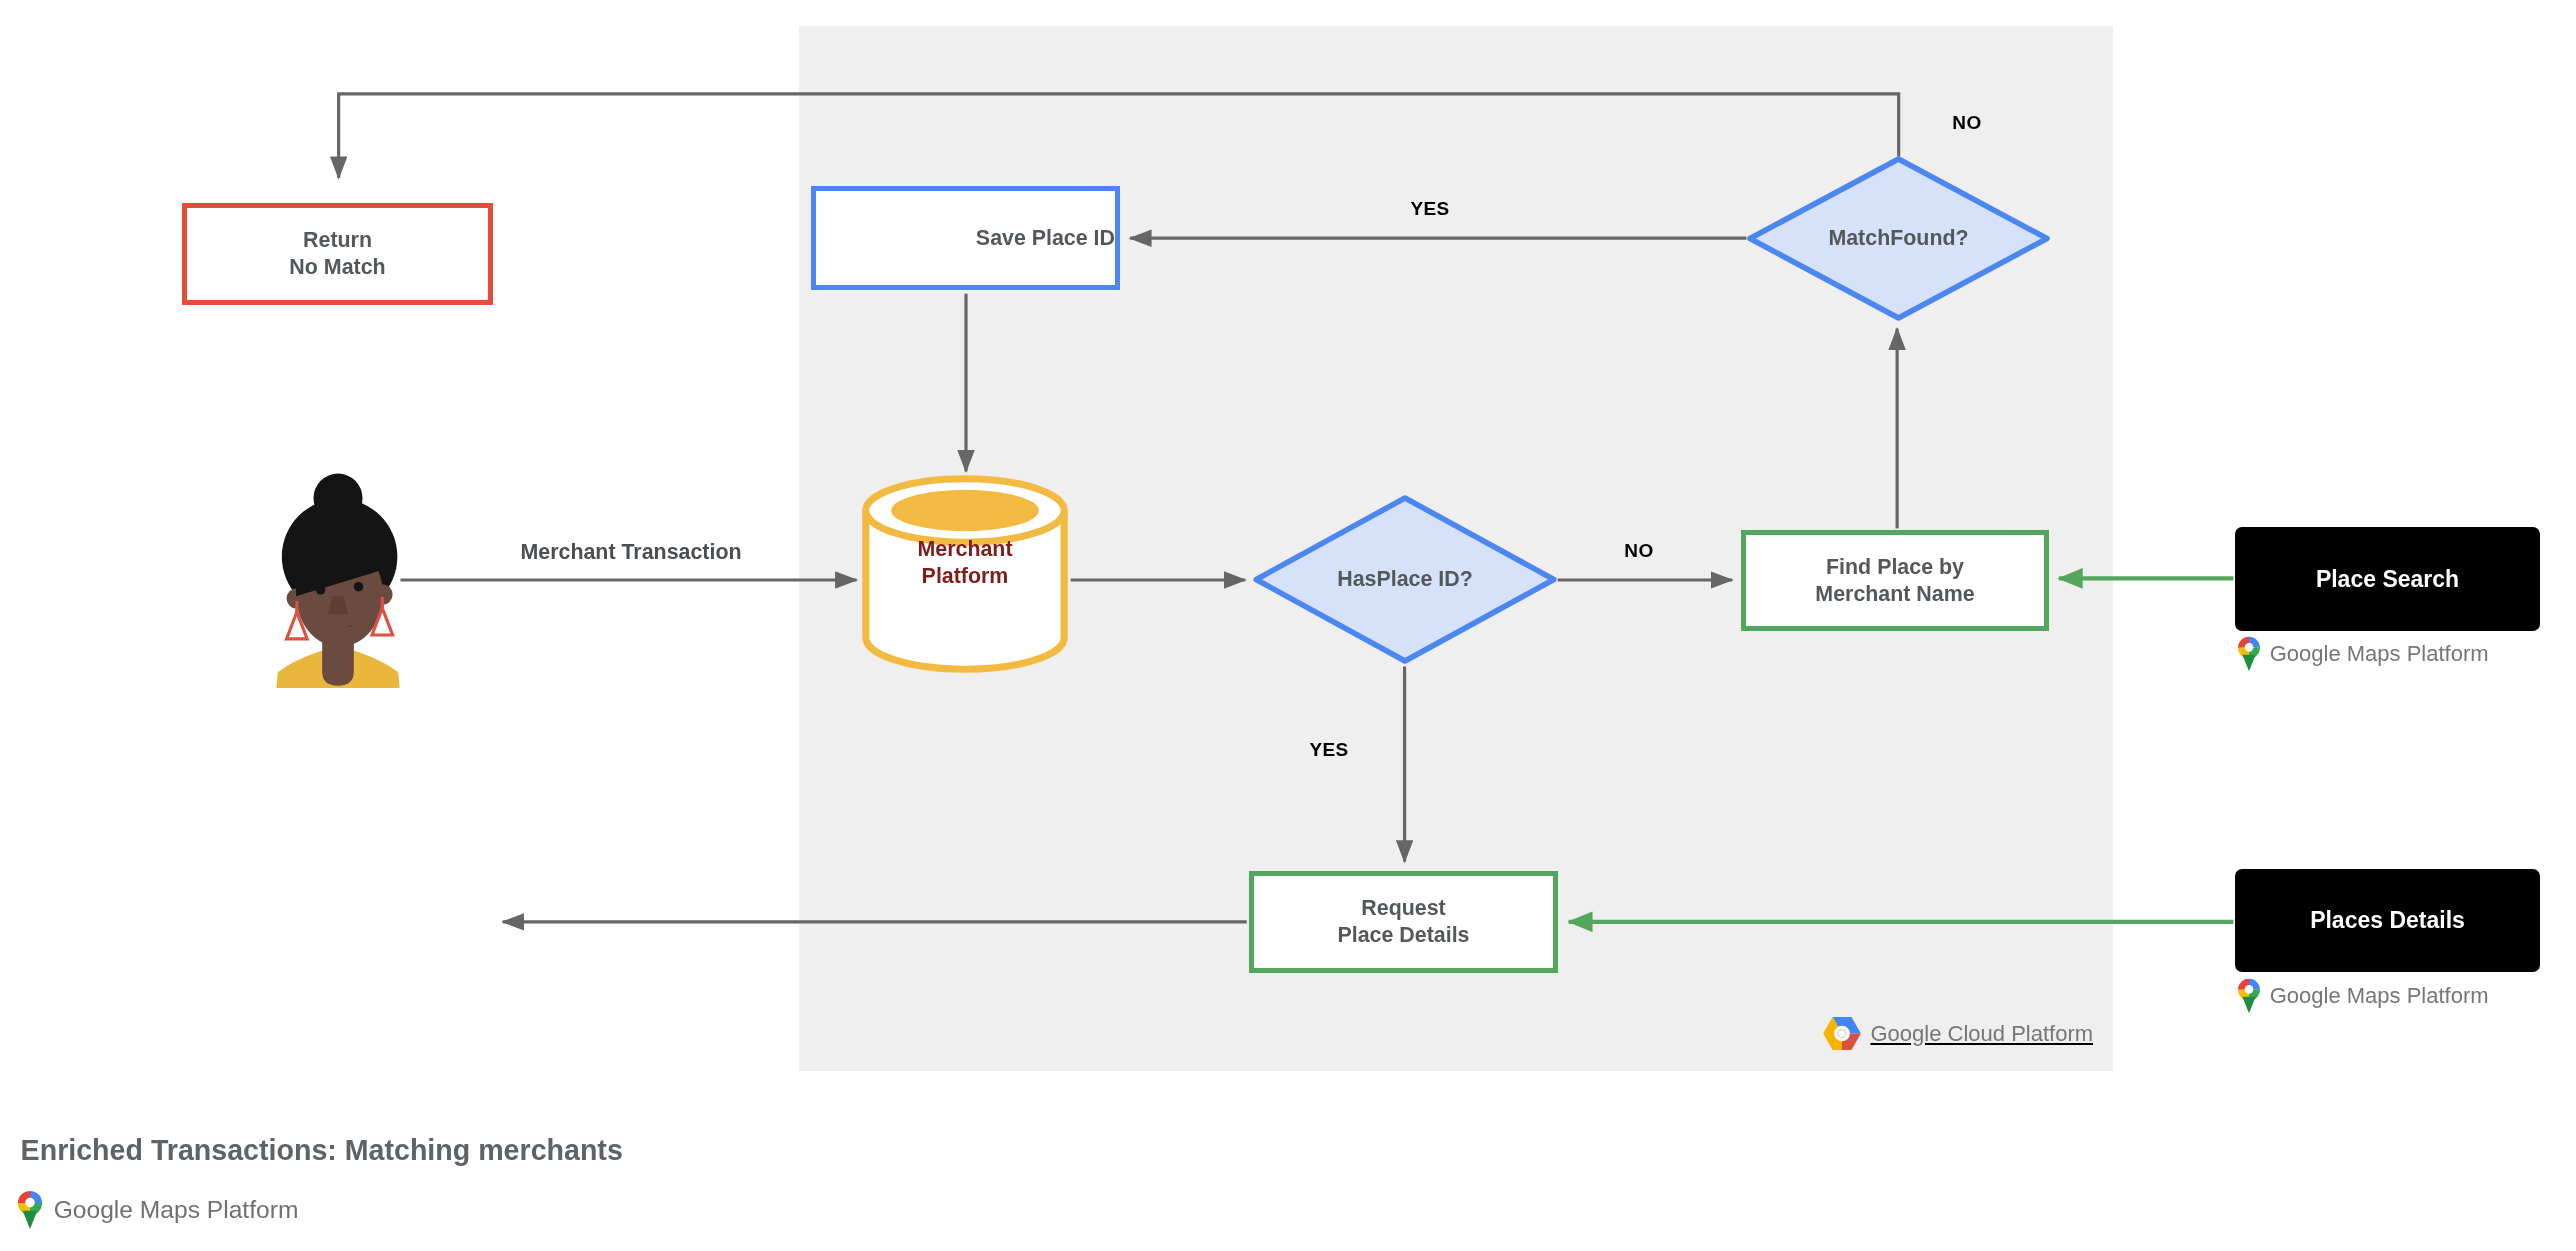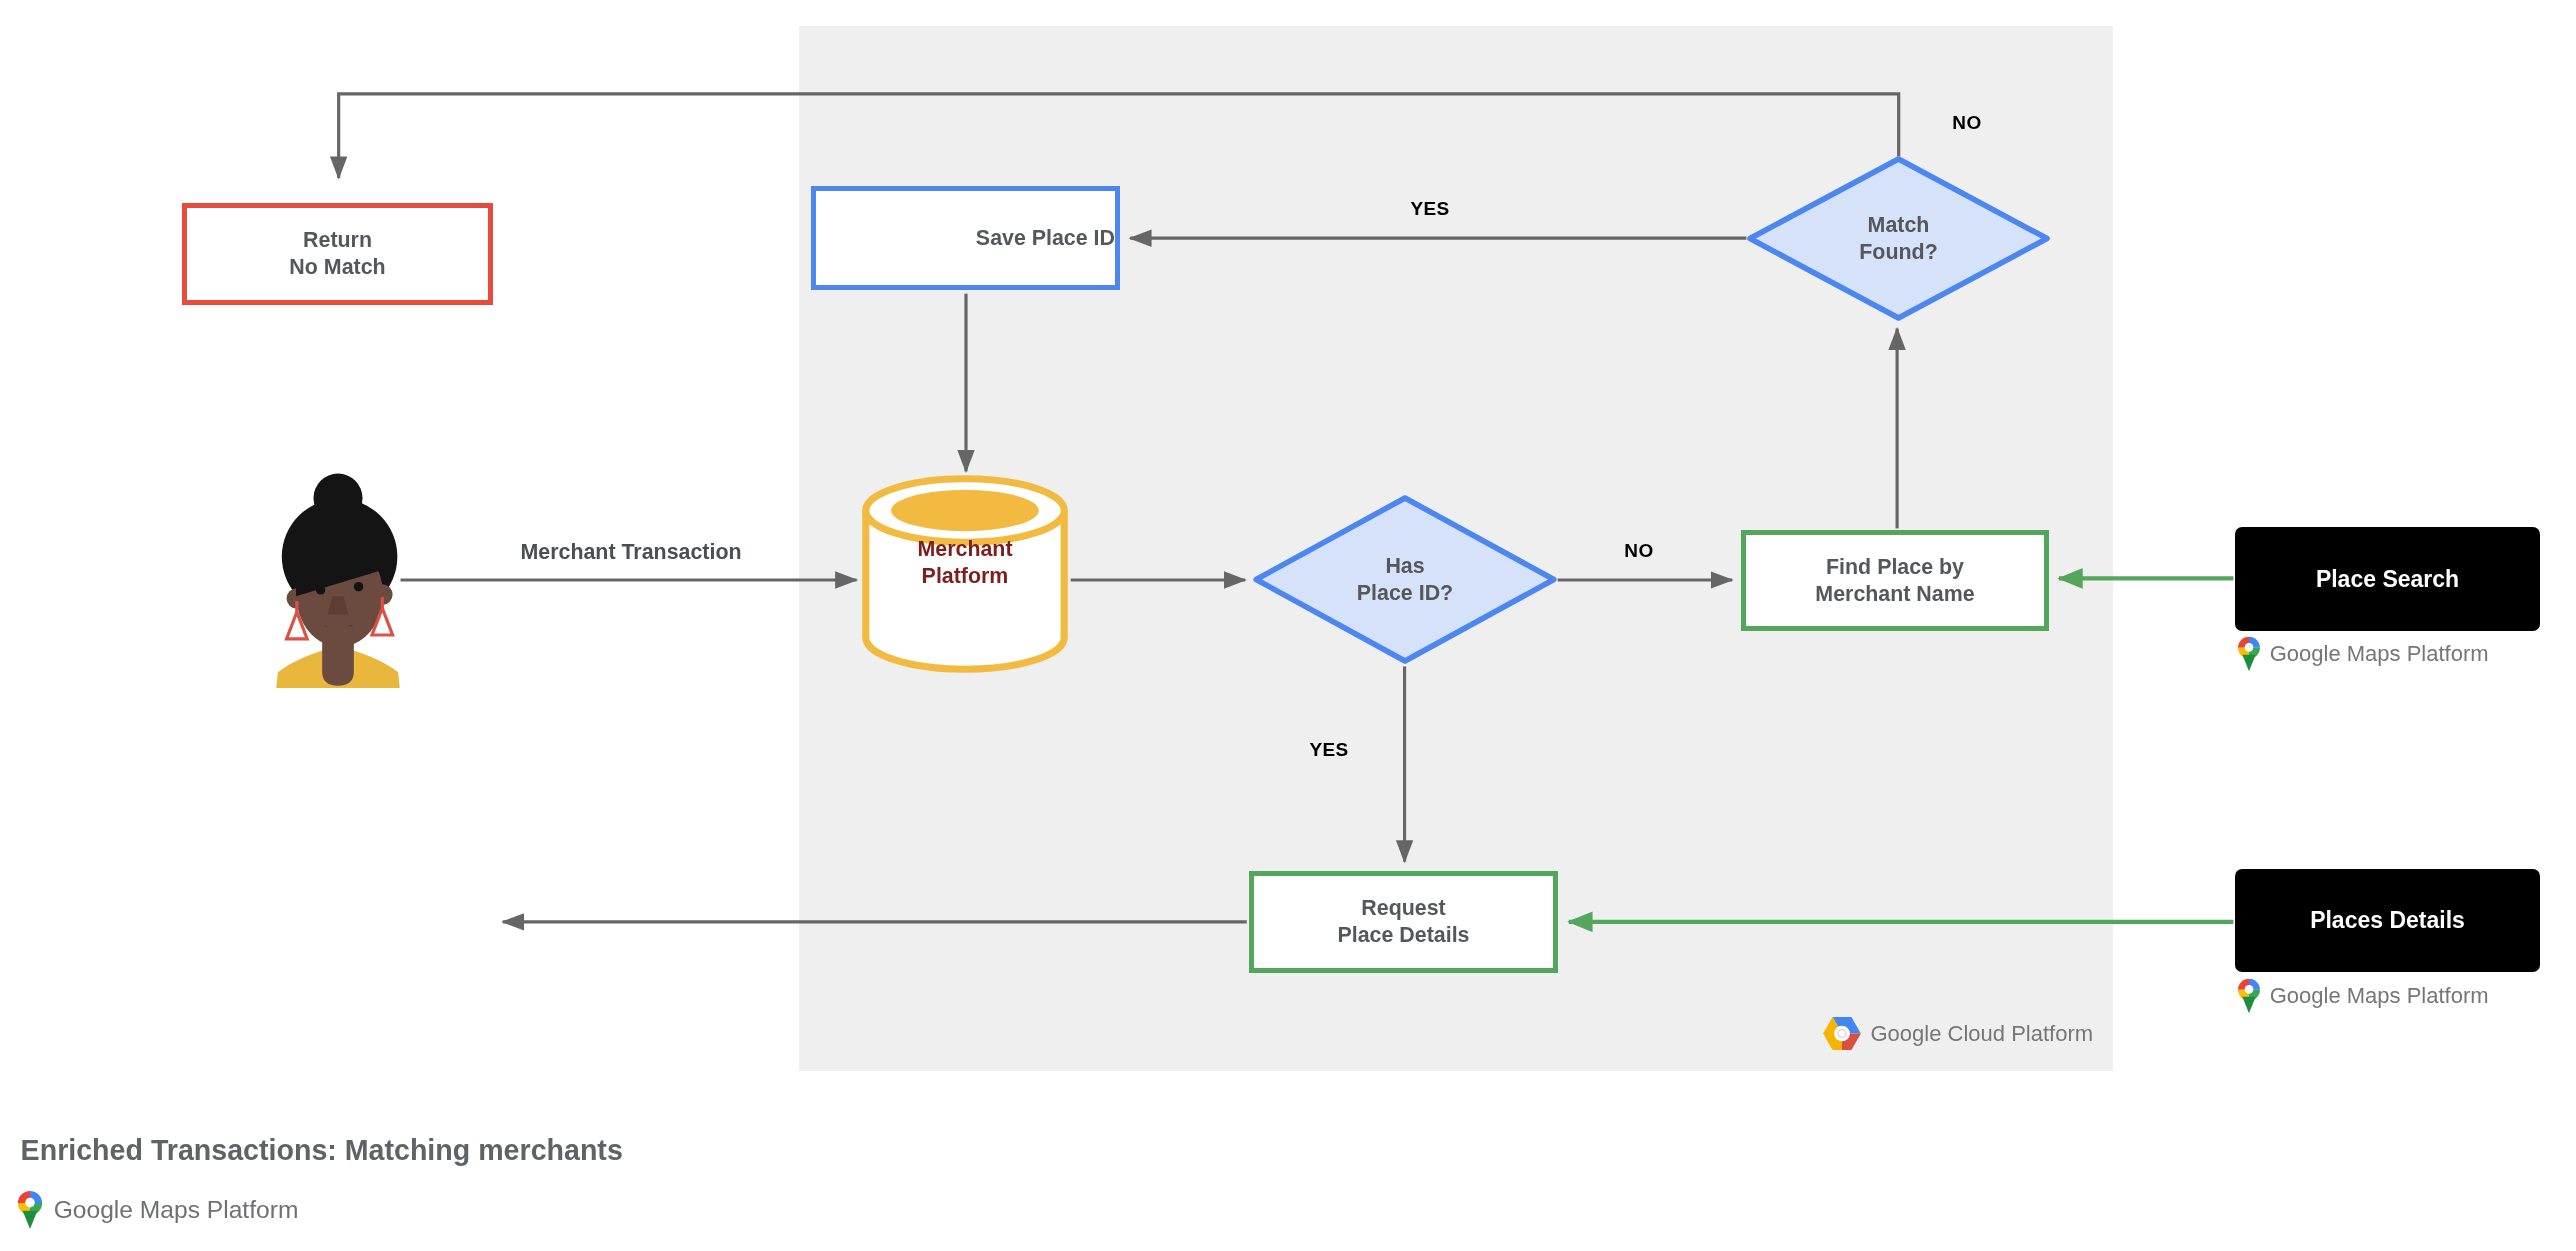--- a/index.html
+++ b/index.html
@@ -11,21 +11,21 @@
   .lg{stroke:#54a65c;stroke-width:5.5;fill:none;}
   .node{position:absolute;display:flex;flex-direction:column;align-items:center;justify-content:center;
         background:#ffffff;z-index:2;text-align:center;color:#55585b;font-weight:bold;
         font-size:21.4px;line-height:27px;box-sizing:border-box;}
   .b-red{border:5.6px solid #e74b3c;}
   .b-blue{border:5.6px solid #4c86f1;align-items:flex-end;}
   .b-green{border:5.6px solid #54a65c;}
   .b-yellow{border:5.6px solid #f3ba42;border-radius:2.4px;}
   .fill-green{background:#000000;color:#ffffff;border:none;border-radius:7.1px;font-size:23px;}
   .diamond{position:absolute;z-index:2;}
-  .diamond .dtext{position:absolute;left:0;top:0;width:100%;height:100%;display:flex;flex-direction:column;
+  .diamond .dtext{position:absolute;left:0;top:0;width:100%;height:100%;display:flex;flex-direction:row;
         align-items:center;justify-content:center;color:#55585b;font-weight:bold;font-size:21.4px;line-height:27px;text-align:center;}
   .edge-label{position:absolute;z-index:2;transform:translateX(-50%);color:#000000;font-weight:bold;
         font-size:19px;letter-spacing:0.4px;white-space:nowrap;}
   .actor-label{position:absolute;z-index:2;transform:translateX(-50%);color:#4c4f52;font-weight:bold;
         font-size:21.4px;white-space:nowrap;}
   .cyl{position:absolute;z-index:2;}
   .cyl .ctext{position:absolute;left:0;top:62px;width:100%;display:flex;flex-direction:column;align-items:center;
         justify-content:center;color:#7f1d1d;font-weight:bold;font-size:21.4px;line-height:27px;text-align:center;}
   .lockup{position:absolute;z-index:2;display:flex;align-items:center;}
   .lockup .ltext{color:#767676;font-size:22px;white-space:nowrap;}
@@ -144,21 +144,21 @@
   <div class="node fill-green" style="left:2235px;top:869px;width:305px;height:103px;">
     <span>Places Details</span>
   </div>
 
   <div class="actor-label" style="left:631px;top:540px;">Merchant Transaction</div>
   <div class="edge-label" style="left:1967px;top:112px;">NO</div>
   <div class="edge-label" style="left:1430px;top:198px;">YES</div>
   <div class="edge-label" style="left:1639px;top:540px;">NO</div>
   <div class="edge-label" style="left:1329px;top:739px;">YES</div>
 
-  <div class="lockup" style="left:1823px;top:1017px;gap:9.5px;">
+  <div class="lockup" style="left:1823px;top:1017px;gap:9.5px;text-decoration:underline;">
     <svg width="38" height="33" viewBox="0 0 48 42">
       <polygon points="12,0 36,0 48,21 24,21" fill="#4285f4"></polygon>
       <polygon points="48,21 36,42 24,42 24,21" fill="#d85140"></polygon>
       <polygon points="12,0 0,21 12,42 24,42 24,21" fill="#f4b400"></polygon>
       <circle cx="24" cy="21" r="10" fill="#ffffff"></circle>
       <circle cx="24" cy="21" r="5" fill="#ffffff" stroke="#dadada" stroke-width="2"></circle>
     </svg>
     <span class="ltext">Google Cloud Platform</span>
   </div>
 

